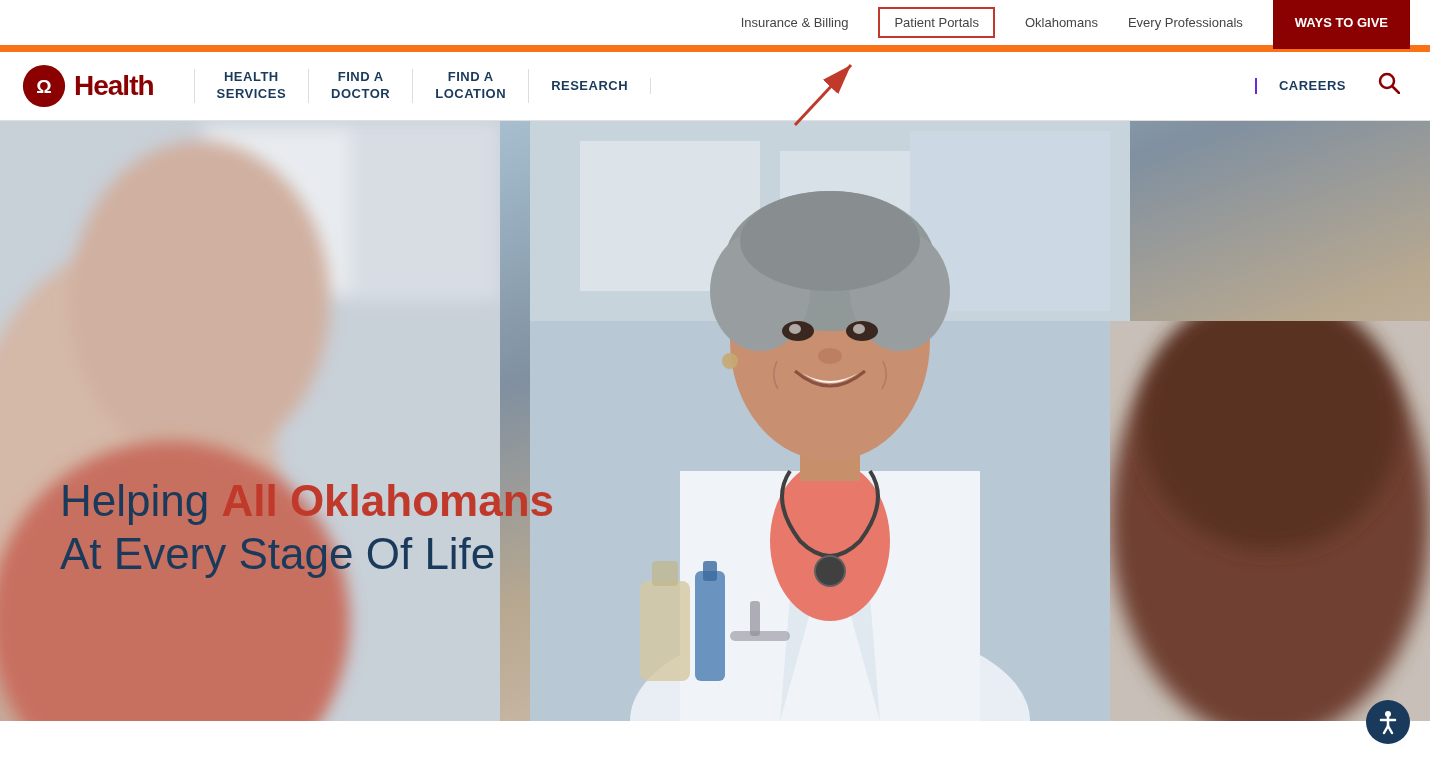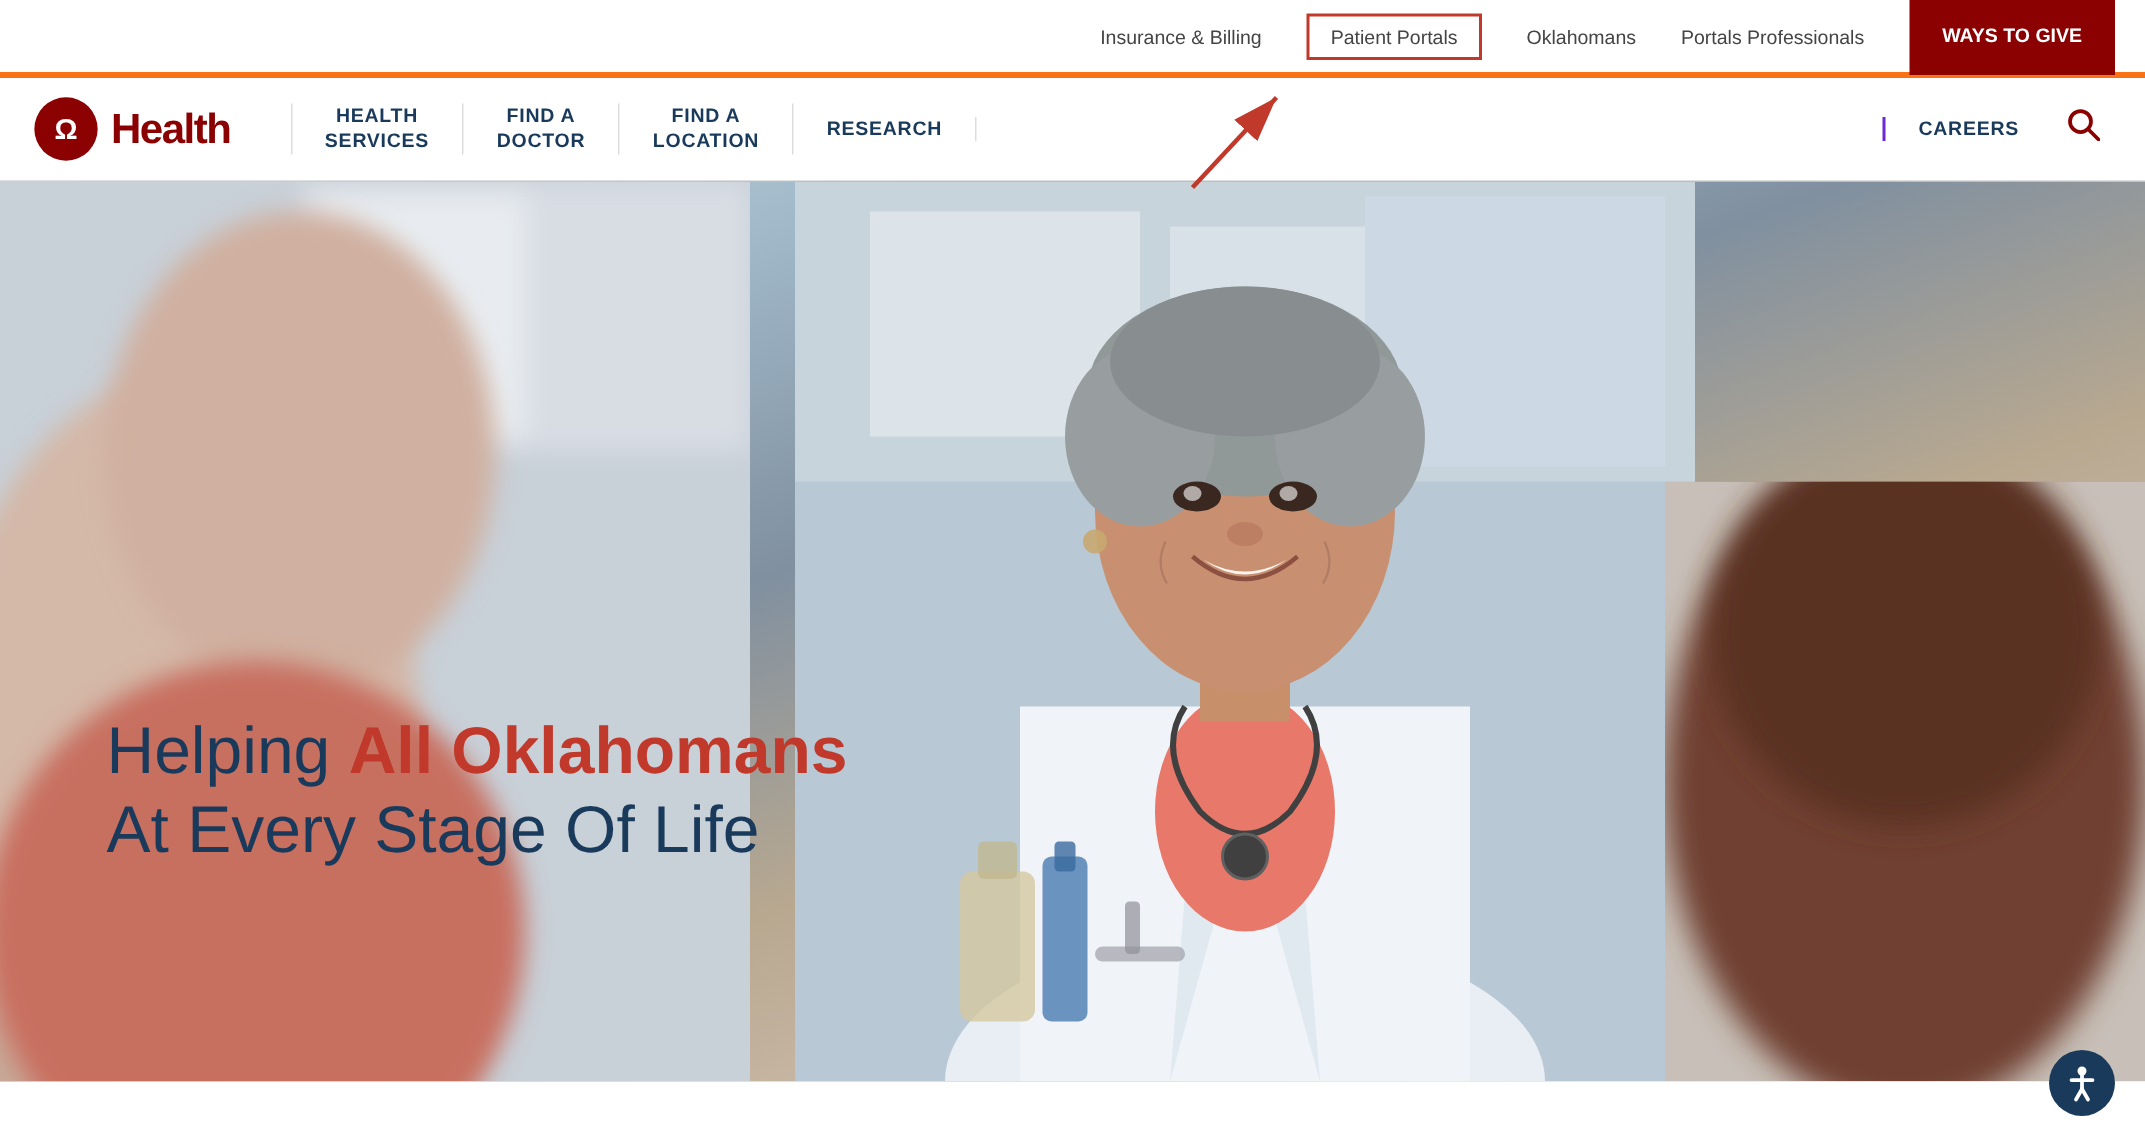--- a/index.html
+++ b/index.html
@@ -10,21 +10,21 @@
       background: #fff;
       border-bottom: 1px solid #e0e0e0;
     }
 
     .top-bar {
       display: flex;
       align-items: center;
       justify-content: flex-end;
       padding: 0 20px;
       height: 52px;
-      border-bottom: 4px solid #f97316;
+      border-bottom: 7px solid #f97316;
     }
 
     .top-bar-links {
       display: flex;
       align-items: center;
       gap: 30px;
     }
 
     .top-bar-links a {
       text-decoration: none;
@@ -137,21 +137,20 @@
       background: 
         
         linear-gradient(160deg, #c8d8e8 0%, #a0b8c8 20%, #8090a0 40%, #b8a890 60%, #d0c0b0 80%, #e8d8d0 100%);
     }
 
     .hero-text {
       position: absolute;
       bottom: 140px;
       left: 60px;
       color: #1a3a5c;
-      margin-left: 11px;
     }
 
     .hero-text .line1 {
       font-size: 44px;
       font-weight: 400;
       color: #1a3a5c;
       line-height: 1.2;
     }
 
     .hero-text .highlight {
@@ -214,21 +213,21 @@
     <line x1="795" y1="125" x2="851" y2="65" stroke="#c0392b" stroke-width="3" marker-end="url(#arrowhead)"></line>
   </svg>
 
   <div class="header">
 
     <div class="top-bar">
       <div class="top-bar-links">
         <a href="#">Insurance &amp; Billing</a>
         <a href="#" class="patient-portals-link">Patient Portals</a>
         <a href="#">Oklahomans</a>
-        <a href="#">Portals Professionals</a>
+        <a href="#">Every Professionals</a>
         <a href="#" class="ways-to-give-btn">WAYS TO GIVE</a>
       </div>
     </div>
 
     <div class="main-nav">
       <a href="#" class="logo">
         <svg class="logo-ou" viewBox="0 0 50 50" xmlns="http://www.w3.org/2000/svg">
           <circle cx="25" cy="25" r="22" fill="#8b0000"></circle>
           <text x="25" y="32" text-anchor="middle" fill="white" font-size="20" font-weight="bold" font-family="Arial">Ω</text>
         </svg>

